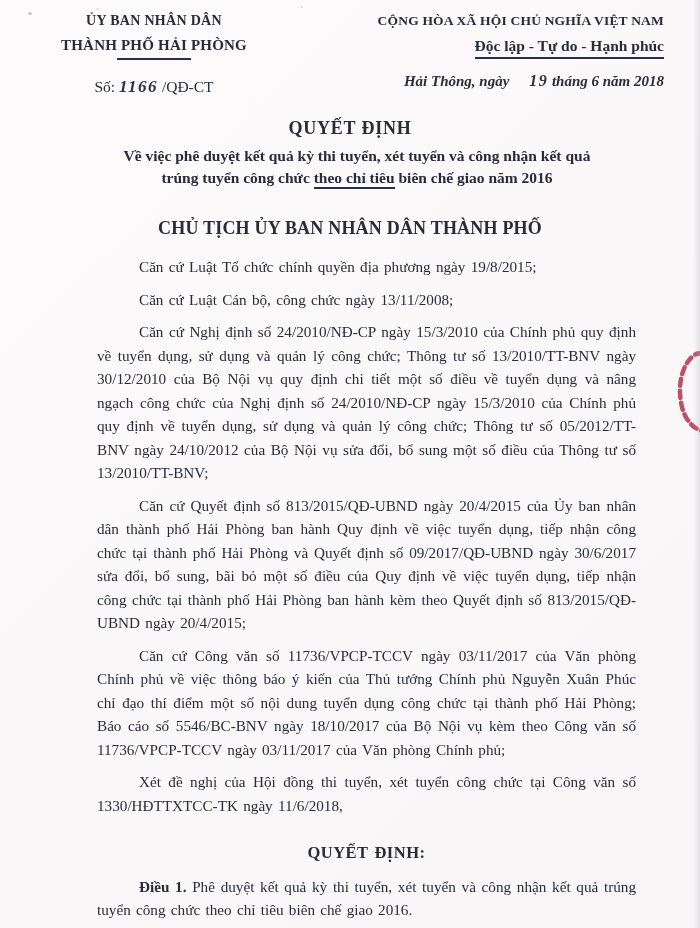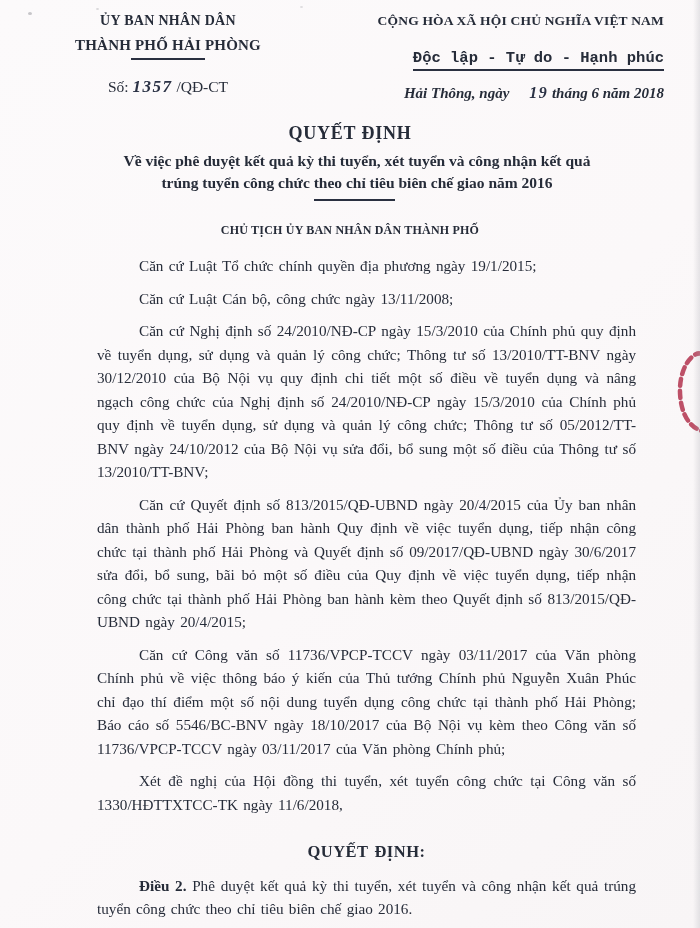--- a/index.html
+++ b/index.html
@@ -22,40 +22,40 @@
     position:absolute;top:0;right:0;width:7px;height:100%;
     background:linear-gradient(to left, rgba(170,170,178,.28), rgba(170,170,178,0));
     pointer-events:none;
   }
   .speck{position:absolute;border-radius:50%;background:#9a9aa0;opacity:.55;}
   .speck.s1{left:28px;top:12px;width:4px;height:3px;}
   .speck.s2{left:96px;top:8px;width:3px;height:2px;opacity:.35;}
   .speck.s3{left:300px;top:6px;width:3px;height:2px;opacity:.3;}
 
   
-  .hdr{display:flex;padding:0 36px 0 42px;}
+  .hdr{display:flex;padding:0 36px 0 28px;}
   .hdr-left{width:252px;text-align:center;flex:none;}
   .hdr-right{flex:1;text-align:right;}
   .org1{font-weight:bold;font-size:14px;letter-spacing:.3px;}
   .org2{font-weight:bold;font-size:15px;letter-spacing:.2px;margin-top:8px;}
   .org-rule{width:74px;height:2px;background:#2a3040;margin:4px auto 0;}
   .doc-number{margin-top:17px;font-size:15.5px;}
   .hand{font-style:italic;font-weight:bold;font-size:17px;letter-spacing:1.5px;color:#2b3245;}
   .nat1{font-weight:bold;font-size:13.5px;letter-spacing:.2px;}
-  .nat2-wrap{margin-top:20px;font-family:Liberation Mono, monospace;}
+  .nat2-wrap{margin-top:8px;}
   .nat2{display:inline-block;font-weight:bold;font-size:15.5px;border-bottom:2px solid #2a3040;padding-bottom:2px;}
   .date-line{margin-top:13px;font-size:15px;font-style:italic;font-weight:bold;}
   .date-line .hand{font-size:16px;margin-left:16px;}
 
   
   .title-block{text-align:center;margin-top:21px;}
   .decision-heading{font-weight:bold;font-size:18px;letter-spacing:.8px;}
   .subject{font-weight:bold;font-size:15.5px;line-height:22px;margin-top:6px;padding:0 70px;margin-left:14px;}
-  .u-sub{border-bottom:2px solid #2a3040;padding-bottom:8px;}
-  .authority{font-weight:bold;font-size:12px;text-align:center;margin-top:29px;letter-spacing:.2px;}
+  .u-sub{border-bottom:2px solid #2a3040;padding-bottom:1px;}
+  .authority{font-weight:bold;font-size:18px;text-align:center;margin-top:29px;letter-spacing:.2px;}
 
   
   .body-text{padding:7px 64px 0 97px;font-size:15.2px;line-height:23.5px;text-align:justify;word-spacing:1.5px;}
   .body-text p{margin:9px 0 0 0;text-indent:42px;}
   .decree-heading{text-align:center;font-weight:bold;font-size:16.5px;margin:24px 0 10px 0;letter-spacing:.5px;}
   .article-label{font-weight:bold;}
   .note{font-style:italic;text-align:left;}
 
   
   .red-mark{position:absolute;right:-8px;top:349px;width:40px;height:86px;}
@@ -69,21 +69,21 @@
   <span class="speck s2"></span>
   <span class="speck s3"></span>
 
   <div class="hdr">
     <div class="hdr-left">
       <div class="org1">ỦY BAN NHÂN DÂN</div>
       <div class="org2">THÀNH PHỐ HẢI PHÒNG</div>
       <div class="org-rule"></div>
       <div class="doc-number">
         <span>Số:</span>
-        <span class="hand">1357</span>
+        <span class="hand">1166</span>
         <span>/QĐ-CT</span>
       </div>
     </div>
     <div class="hdr-right">
       <div class="nat1">CỘNG HÒA XÃ HỘI CHỦ NGHĨA VIỆT NAM</div>
       <div class="nat2-wrap">
         <span class="nat2">Độc lập - Tự do - Hạnh phúc</span>
       </div>
       <div class="date-line">
         <span>Hải Thông, ngày</span>
@@ -96,30 +96,30 @@
   <div class="title-block">
     <div class="decision-heading">QUYẾT ĐỊNH</div>
     <div class="subject">
       <span>Về việc phê duyệt kết quả kỳ thi tuyển, xét tuyển và công nhận kết quả</span><br>
       <span>trúng tuyển công chức </span><span class="u-sub">theo chỉ tiêu</span><span> biên chế giao năm 2016</span>
     </div>
     <div class="authority">CHỦ TỊCH ỦY BAN NHÂN DÂN THÀNH PHỐ</div>
   </div>
 
   <div class="body-text">
-    <p>Căn cứ Luật Tổ chức chính quyền địa phương ngày 19/1/2015;</p>
+    <p>Căn cứ Luật Tổ chức chính quyền địa phương ngày 19/8/2015;</p>
     <p>Căn cứ Luật Cán bộ, công chức ngày 13/11/2008;</p>
     <p>Căn cứ Nghị định số 24/2010/NĐ-CP ngày 15/3/2010 của Chính phủ quy định về tuyển dụng, sử dụng và quản lý công chức; Thông tư số 13/2010/TT-BNV ngày 30/12/2010 của Bộ Nội vụ quy định chi tiết một số điều về tuyển dụng và nâng ngạch công chức của Nghị định số 24/2010/NĐ-CP ngày 15/3/2010 của Chính phủ quy định về tuyển dụng, sử dụng và quản lý công chức; Thông tư số 05/2012/TT-BNV ngày 24/10/2012 của Bộ Nội vụ sửa đổi, bổ sung một số điều của Thông tư số 13/2010/TT-BNV;</p>
     <p>Căn cứ Quyết định số 813/2015/QĐ-UBND ngày 20/4/2015 của Ủy ban nhân dân thành phố Hải Phòng ban hành Quy định về việc tuyển dụng, tiếp nhận công chức tại thành phố Hải Phòng và Quyết định số 09/2017/QĐ-UBND ngày 30/6/2017 sửa đổi, bổ sung, bãi bỏ một số điều của Quy định về việc tuyển dụng, tiếp nhận công chức tại thành phố Hải Phòng ban hành kèm theo Quyết định số 813/2015/QĐ-UBND ngày 20/4/2015;</p>
     <p>Căn cứ Công văn số 11736/VPCP-TCCV ngày 03/11/2017 của Văn phòng Chính phủ về việc thông báo ý kiến của Thủ tướng Chính phủ Nguyễn Xuân Phúc chỉ đạo thí điểm một số nội dung tuyển dụng công chức tại thành phố Hải Phòng; Báo cáo số 5546/BC-BNV ngày 18/10/2017 của Bộ Nội vụ kèm theo Công văn số 11736/VPCP-TCCV ngày 03/11/2017 của Văn phòng Chính phủ;</p>
     <p>Xét đề nghị của Hội đồng thi tuyển, xét tuyển công chức tại Công văn số 1330/HĐTTXTCC-TK ngày 11/6/2018,</p>
 
     <div class="decree-heading">QUYẾT ĐỊNH:</div>
 
-    <p><span class="article-label">Điều 2.</span><span> Phê duyệt kết quả kỳ thi tuyển, xét tuyển và công nhận kết quả trúng tuyển công chức theo chỉ tiêu biên chế giao 2016.</span></p>
+    <p><span class="article-label">Điều 1.</span><span> Phê duyệt kết quả kỳ thi tuyển, xét tuyển và công nhận kết quả trúng tuyển công chức theo chỉ tiêu biên chế giao 2016.</span></p>
 
     <p class="note">(Theo danh sách kèm theo).</p>
   </div>
 
   <svg class="red-mark" viewBox="0 0 40 86">
     <path d="M34,5 C30,3 24,6 19,14 C12,25 10,42 14,58 C17,70 24,79 34,82" fill="none" stroke="#b2334e" stroke-width="4.5" stroke-linecap="round" stroke-dasharray="7 5" opacity="0.85"></path>
   </svg>
 
   <div class="edge-shadow"></div>
 </div>

